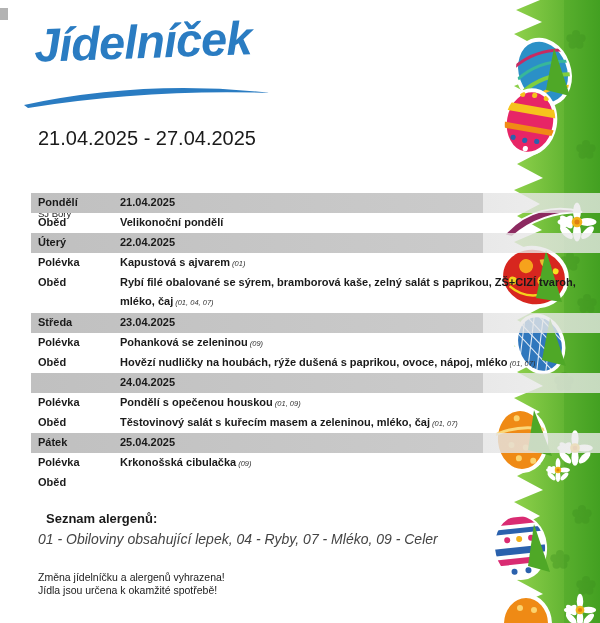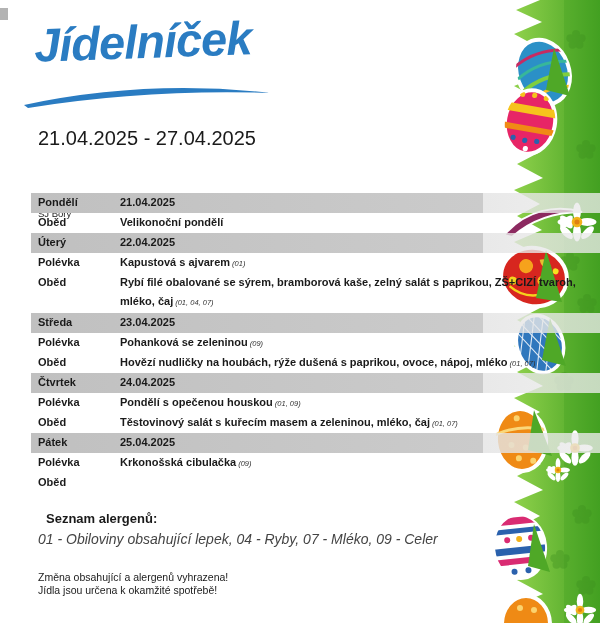--- a/index.html
+++ b/index.html
@@ -255,21 +255,20 @@
       </div>
       <div class="row meal">
         <span class="cell label">Polévka</span>
         <span class="cell value"><span>Pohanková se zeleninou</span><span class="alg">(09)</span></span>
       </div>
       <div class="row meal">
         <span class="cell label">Oběd</span>
         <span class="cell value"><span>Hovězí nudličky na houbách, rýže dušená s paprikou, ovoce, nápoj, mléko</span><span class="alg">(01, 07)</span></span>
       </div>
       <div class="row day">
-        <span class="cell label">Čtvrtek</span>
         <span class="cell value"><span>24.04.2025</span></span>
       </div>
       <div class="row meal">
         <span class="cell label">Polévka</span>
         <span class="cell value"><span>Pondělí s opečenou houskou</span><span class="alg">(01, 09)</span></span>
       </div>
       <div class="row meal">
         <span class="cell label">Oběd</span>
         <span class="cell value"><span>Těstovinový salát s kuřecím masem a zeleninou, mléko, čaj</span><span class="alg">(01, 07)</span></span>
       </div>
@@ -282,16 +281,16 @@
         <span class="cell value"><span>Krkonošská cibulačka</span><span class="alg">(09)</span></span>
       </div>
       <div class="row meal">
         <span class="cell label">Oběd</span>
       </div>
     </div>
 
   <div id="footer">
     <p id="allergen-heading">Seznam alergenů:</p>
     <p id="allergen-list">01 - Obiloviny obsahující lepek, 04 - Ryby, 07 - Mléko, 09 - Celer</p>
-    <p class="note">Změna obsahující a alergenů vyhrazena!</p>
+    <p class="note">Změna jídelníčku a alergenů vyhrazena!</p>
     <p class="note">Jídla jsou určena k okamžité spotřebě!</p>
   </div>
 </div>
 
 </body></html>

